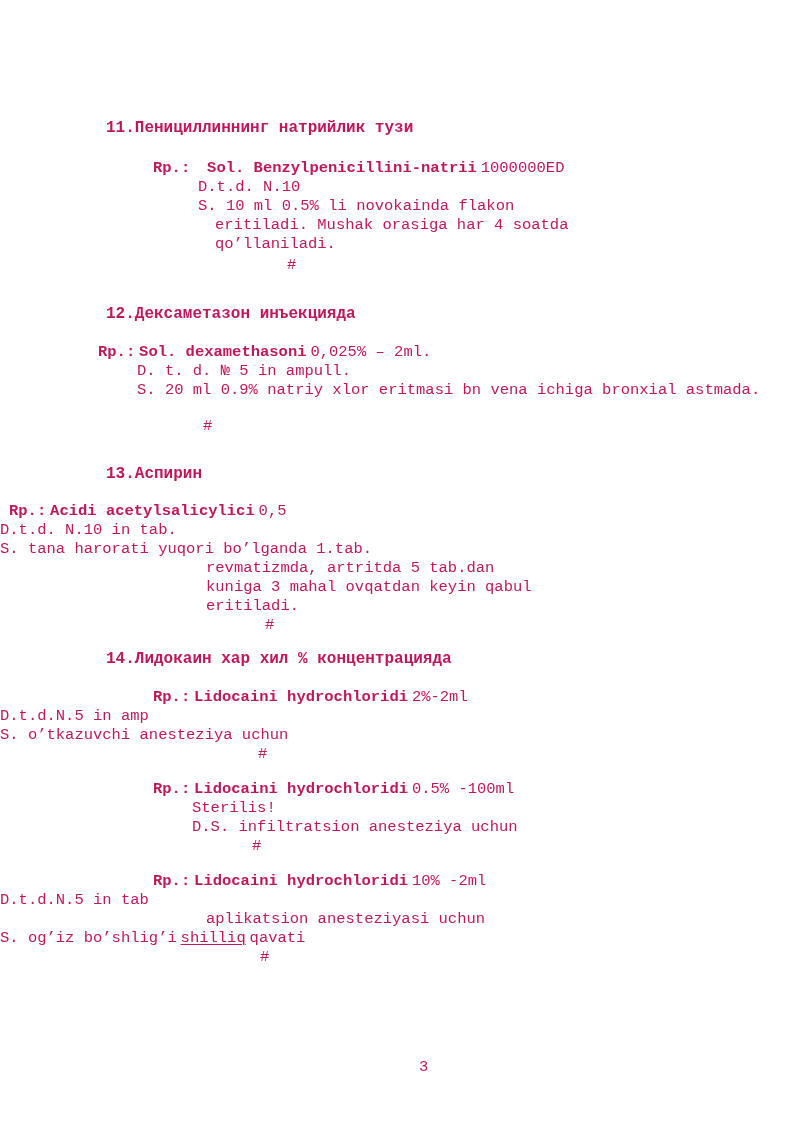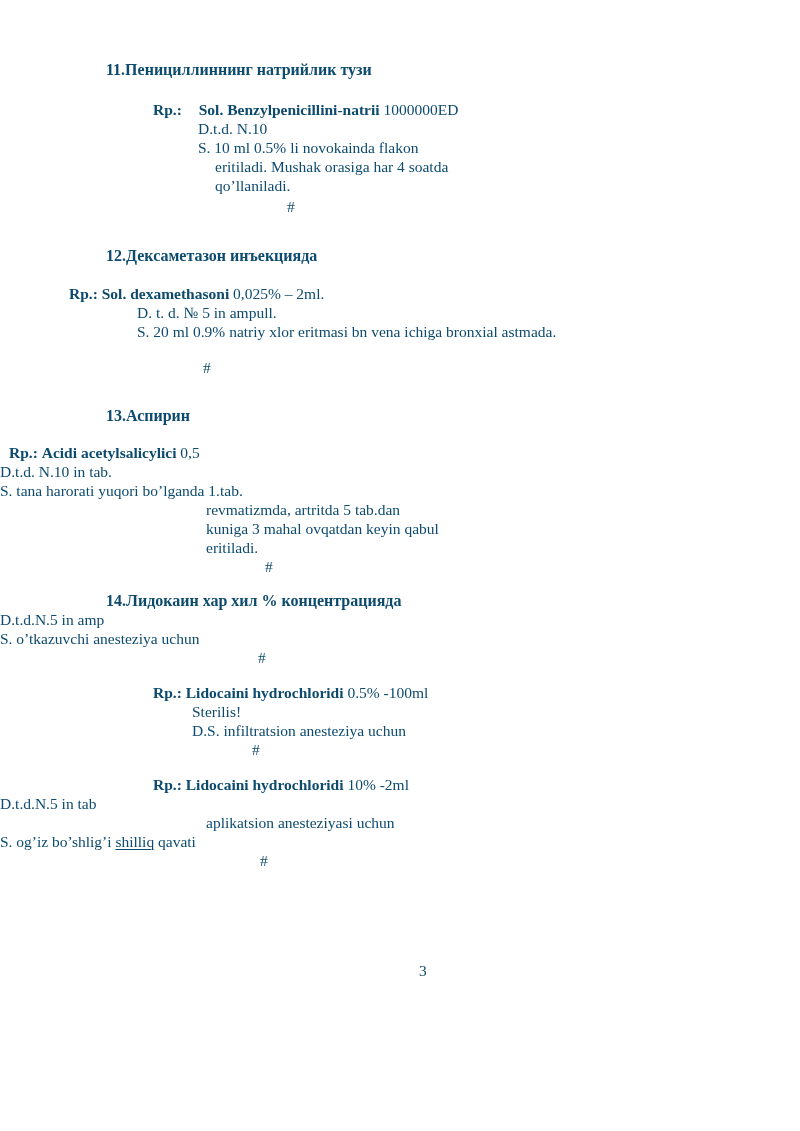--- a/index.html
+++ b/index.html
@@ -3,36 +3,36 @@
 <meta charset="utf-8">
 <style>
   html, body { margin: 0; padding: 0; background: #ffffff; }
   .page {
     position: relative;
     width: 800px;
     height: 1131px;
     background: #ffffff;
     overflow: hidden;
     box-sizing: border-box;
-    padding-top: 60px;
-    font-family: Liberation Serif, serif;
+    padding-top: 119px;
+    font-family: Liberation Mono, monospace;
     font-size: 15.5px;
     line-height: 19px;
-    color: #0c4a6e;
+    color: #be185d;
   }
   .line { white-space: nowrap; }
   .heading { font-weight: bold; font-size: 16px; margin-left: 106px; }
   .rp-label { font-weight: bold; margin-right: 0.25em; }
   .drug { font-weight: bold; }
   .amount { margin-left: 0.25em; }
   .tabgap { margin-left: 13px; }
   .u { text-decoration: underline; text-decoration-thickness: 1px; text-underline-offset: 2px; margin: 0 0.25em; }
 
   
-  .ml106 { margin-left: 69px; }
+  .ml106 { margin-left: 98px; }
   .ml137 { margin-left: 137px; }
   .ml153 { margin-left: 153px; }
   .ml187 { }
   .ml192 { margin-left: 192px; }
   .ml198 { margin-left: 198px; }
   .ml203 { margin-left: 203px; }
   .ml206 { margin-left: 206px; }
   .ml215 { margin-left: 215px; }
   .ml252 { margin-left: 252px; }
   .ml258 { margin-left: 258px; }
@@ -82,20 +82,23 @@
   </div>
   <div class="line ml187">D.t.d. N.10 in tab.</div>
   <div class="line ml187">S. tana harorati yuqori bo’lganda 1.tab.</div>
   <div class="line ml206">revmatizmda, artritda 5 tab.dan</div>
   <div class="line ml206">kuniga 3 mahal ovqatdan keyin qabul</div>
   <div class="line ml206">eritiladi.</div>
   <div class="line ml265">#</div>
 
   <div class="line heading mt15">14.Лидокаин хар хил % концентрацияда</div>
 
+  <div class="line ml153 mt19">
+    <span class="rp-label">Rp.:</span><span class="drug">Lidocaini hydrochloridi</span><span class="amount">2%-2ml</span>
+  </div>
   <div class="line ml187">D.t.d.N.5 in amp</div>
   <div class="line ml187">S. o’tkazuvchi anesteziya uchun</div>
   <div class="line ml258">#</div>
 
   <div class="line ml153 mt16">
     <span class="rp-label">Rp.:</span><span class="drug">Lidocaini hydrochloridi</span><span class="amount">0.5% -100ml</span>
   </div>
   <div class="line ml192">Sterilis!</div>
   <div class="line ml192">D.S. infiltratsion anesteziya uchun</div>
   <div class="line ml252">#</div>

